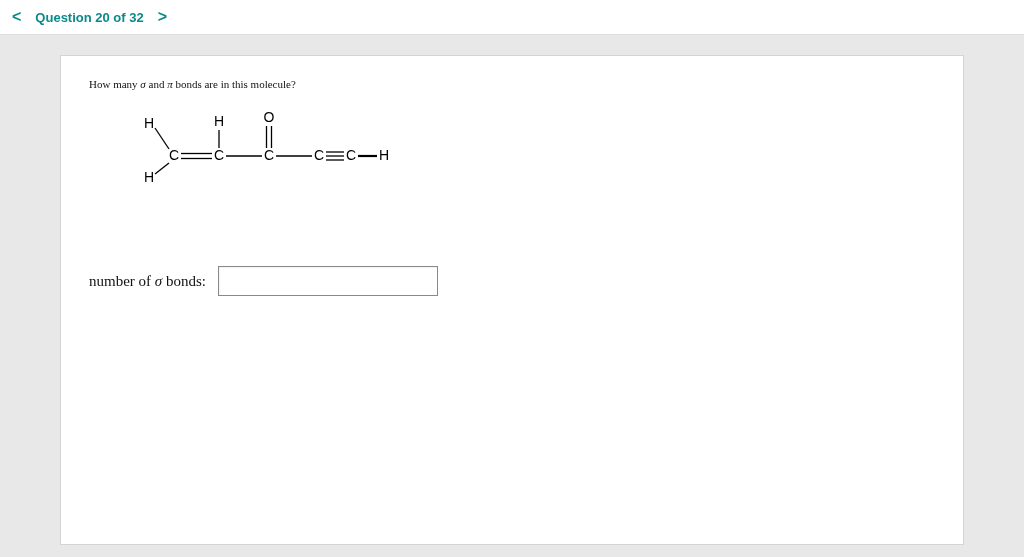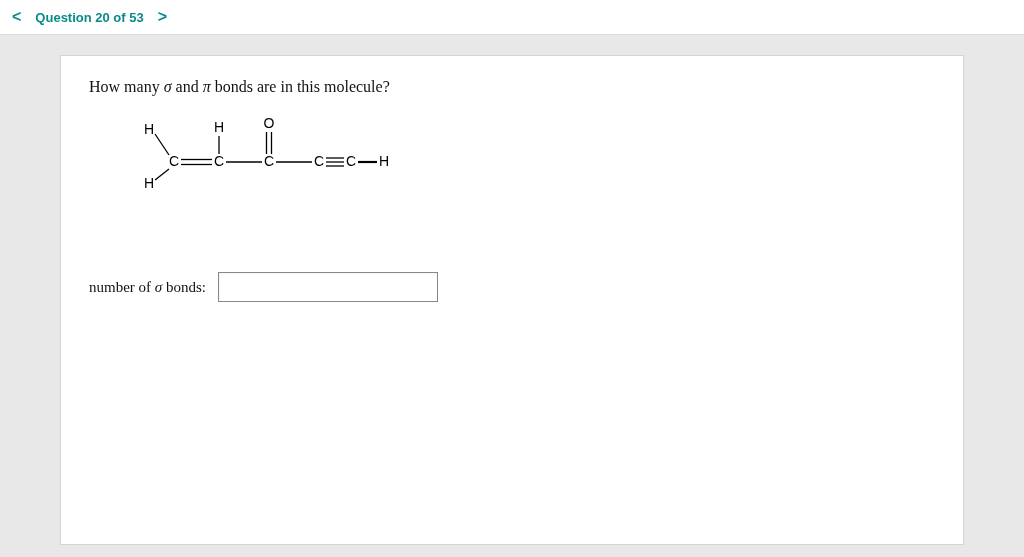--- a/index.html
+++ b/index.html
@@ -33,21 +33,21 @@
     padding: 20px 60px 20px 60px;
   }
   .card {
     background: #fff;
     border: 1px solid #d4d4d4;
     padding: 22px 28px 200px 28px;
     min-height: 490px;
     position: relative;
   }
   .prompt {
-    font-size: 16px;
+    font-size: 11px;
     color: #111;
     margin-bottom: 16px;
   }
   .molecule-area {
     margin-left: 40px;
     margin-top: 8px;
     margin-bottom: 80px;
   }
   .answers {
     display: flex;
@@ -72,21 +72,21 @@
     font-family: inherit;
     box-shadow: inset 1px 1px 2px rgba(0,0,0,0.05);
   }
   svg { display: block; }
 </style>
 </head>
 <body>
 
 <div class="top-bar">
   <span class="nav-arrow">&lt;</span>
-  <span class="question-label">Question 20 of 53</span>
+  <span class="question-label">Question 20 of 32</span>
   <span class="nav-arrow">&gt;</span>
 </div>
 
 <div class="card-wrap">
   <div class="card">
 
     <p class="prompt">
       <span>How many </span><i>σ</i><span> and </span><i>π</i><span> bonds are in this molecule?</span>
     </p>
 

